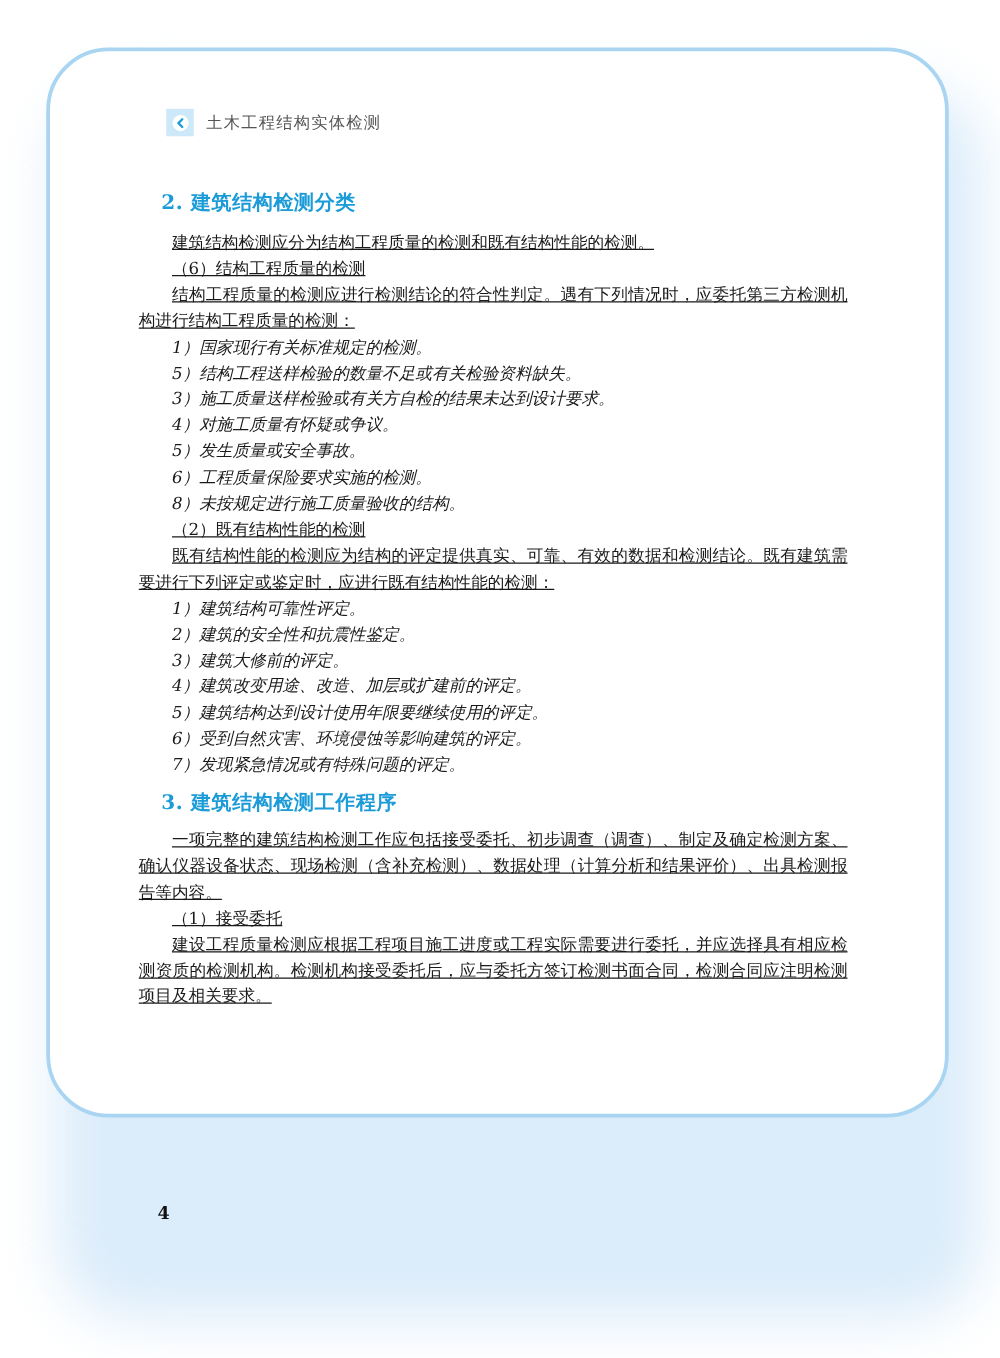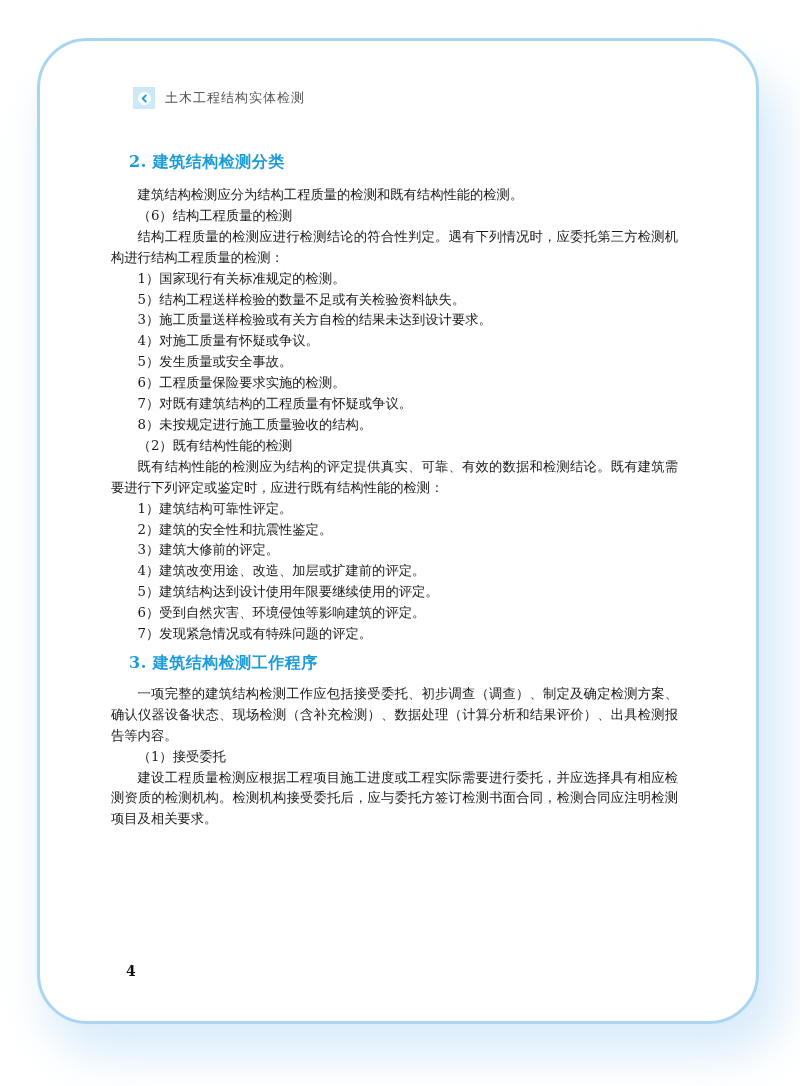--- a/index.html
+++ b/index.html
@@ -22,21 +22,21 @@
       height: 985px;
       border-radius: 60px;
       background: rgba(190, 220, 245, 0.55);
       filter: blur(22px);
     }
     .card {
       position: absolute;
       left: 37px;
       top: 38px;
       width: 722px;
-      height: 986px;
+      height: 856px;
       background: #ffffff;
       border: 3px solid #a9d5f2;
       border-radius: 50px;
       box-sizing: border-box;
     }
     .running-head {
       position: absolute;
       left: 93px;
       top: 45px;
       height: 24px;
@@ -84,22 +84,22 @@
       padding-left: 18px;
       letter-spacing: 0.5px;
     }
     .p {
       font-size: 13.3px;
       line-height: 20.9px;
       color: #1a1a1a;
       margin: 0;
       text-align: justify;
     }
-    .indent { text-indent: 2em; }
-    .li { padding-left: 2em; }
+    .indent { text-indent: 2em; text-decoration: underline; }
+    .li { padding-left: 2em; font-style: italic; }
     .page-num {
       position: absolute;
       left: 126px;
       top: 963px;
       font-family: "DejaVu Serif", serif;
       font-weight: bold;
       font-size: 14px;
       color: #111;
     }
   </style>
@@ -125,21 +125,20 @@
 
     <p class="p indent">建筑结构检测应分为结构工程质量的检测和既有结构性能的检测。</p>
     <p class="p indent">（6）结构工程质量的检测</p>
     <p class="p indent">结构工程质量的检测应进行检测结论的符合性判定。遇有下列情况时，应委托第三方检测机构进行结构工程质量的检测：</p>
     <p class="p li">1）国家现行有关标准规定的检测。</p>
     <p class="p li">5）结构工程送样检验的数量不足或有关检验资料缺失。</p>
     <p class="p li">3）施工质量送样检验或有关方自检的结果未达到设计要求。</p>
     <p class="p li">4）对施工质量有怀疑或争议。</p>
     <p class="p li">5）发生质量或安全事故。</p>
     <p class="p li">6）工程质量保险要求实施的检测。</p>
-    <p class="p li">7）对既有建筑结构的工程质量有怀疑或争议。</p>
     <p class="p li">8）未按规定进行施工质量验收的结构。</p>
 
     <p class="p indent">（2）既有结构性能的检测</p>
     <p class="p indent">既有结构性能的检测应为结构的评定提供真实、可靠、有效的数据和检测结论。既有建筑需要进行下列评定或鉴定时，应进行既有结构性能的检测：</p>
     <p class="p li">1）建筑结构可靠性评定。</p>
     <p class="p li">2）建筑的安全性和抗震性鉴定。</p>
     <p class="p li">3）建筑大修前的评定。</p>
     <p class="p li">4）建筑改变用途、改造、加层或扩建前的评定。</p>
     <p class="p li">5）建筑结构达到设计使用年限要继续使用的评定。</p>
     <p class="p li">6）受到自然灾害、环境侵蚀等影响建筑的评定。</p>

